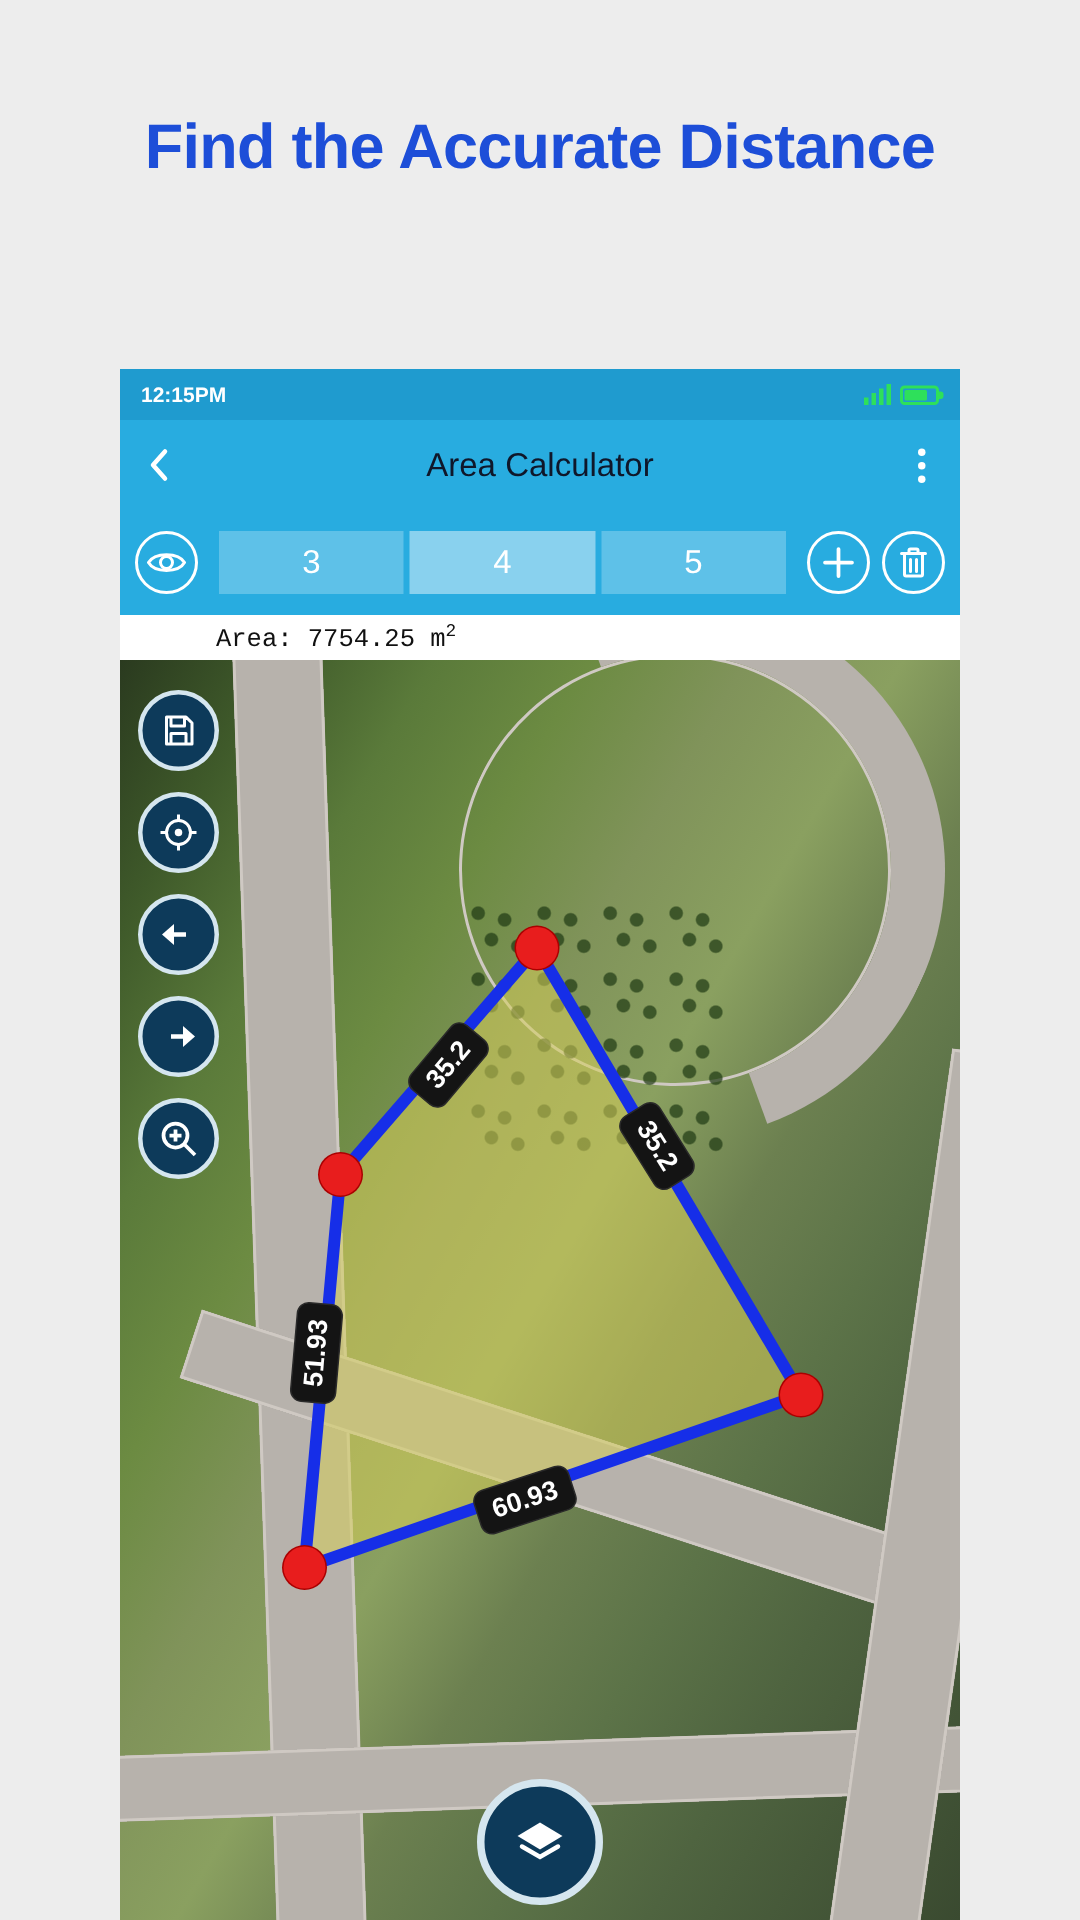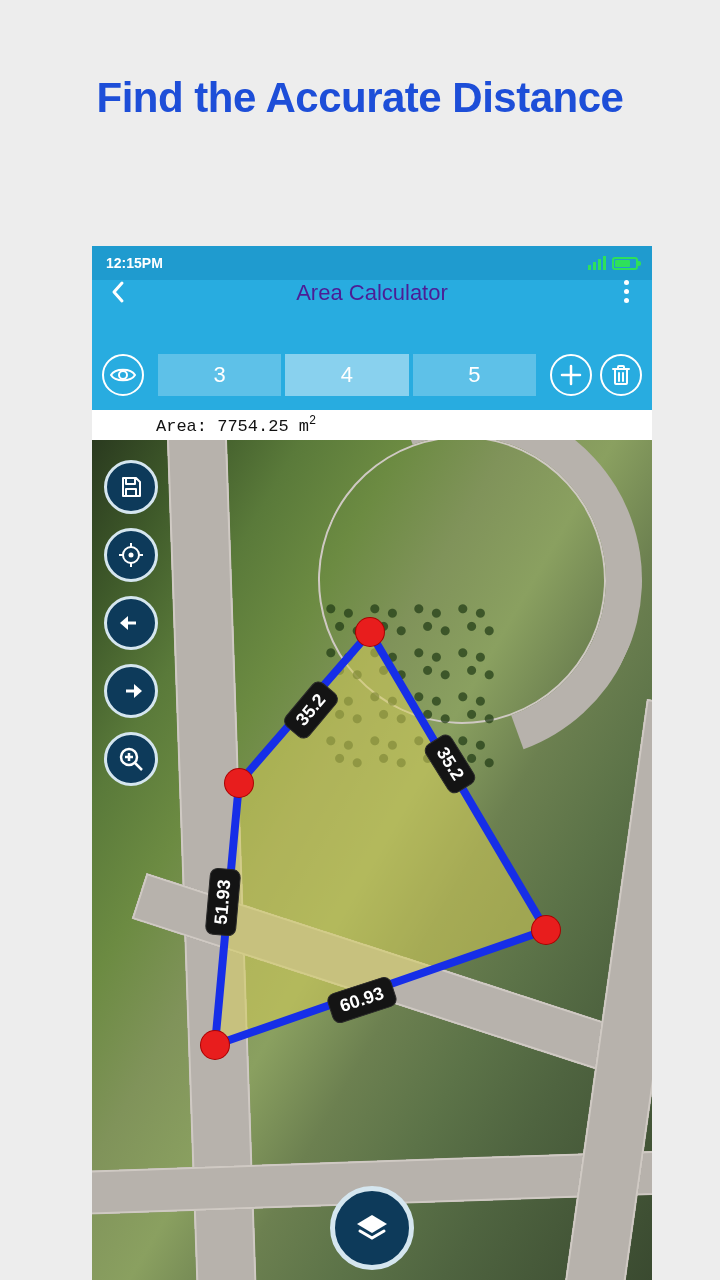--- a/index.html
+++ b/index.html
@@ -20,21 +20,20 @@
     letter-spacing: -0.5px;
   }
   .device {
     position: absolute;
     left: 80px;
     top: 246px;
     width: 560px;
     height: 1034px;
     background: #0a0a0a;
     overflow: hidden;
-    margin-left: 12px;
   }
   .status-bar {
     height: 34px;
     background: #1f9bcf;
     display: flex;
     align-items: center;
     justify-content: space-between;
     padding: 0 14px;
     color: #fff;
     font-size: 14px;
@@ -49,21 +48,22 @@
   .signal i:nth-child(4){height:14px}
   .battery {
     width: 26px; height: 13px; border: 2px solid #2ee05a; border-radius: 3px; position: relative;
   }
   .battery::after { content:""; position:absolute; right:-5px; top:2px; width:3px; height:5px; background:#2ee05a; border-radius:0 2px 2px 0;}
   .battery-fill { position:absolute; left:1px; top:1px; bottom:1px; width:70%; background:#2ee05a; border-radius:1px;}
   .app-bar {
     height: 60px;
     background: #28ace0;
     display: flex;
-    color: #4c1d95;
+    align-items: center;
+    color: #0f172a;
     position: relative;
   }
   .back-btn { width: 52px; display:flex; justify-content:center; font-size:28px;}
   .app-title { flex:1; text-align:center; font-size:22px; font-weight:400;}
   .more-btn { width:52px; display:flex; flex-direction:column; align-items:center; gap:4px;}
   .more-btn i { width:5px; height:5px; background:#fff; border-radius:50%; display:block;}
   .toolbar {
     height: 70px;
     background: #28ace0;
     display: flex;

